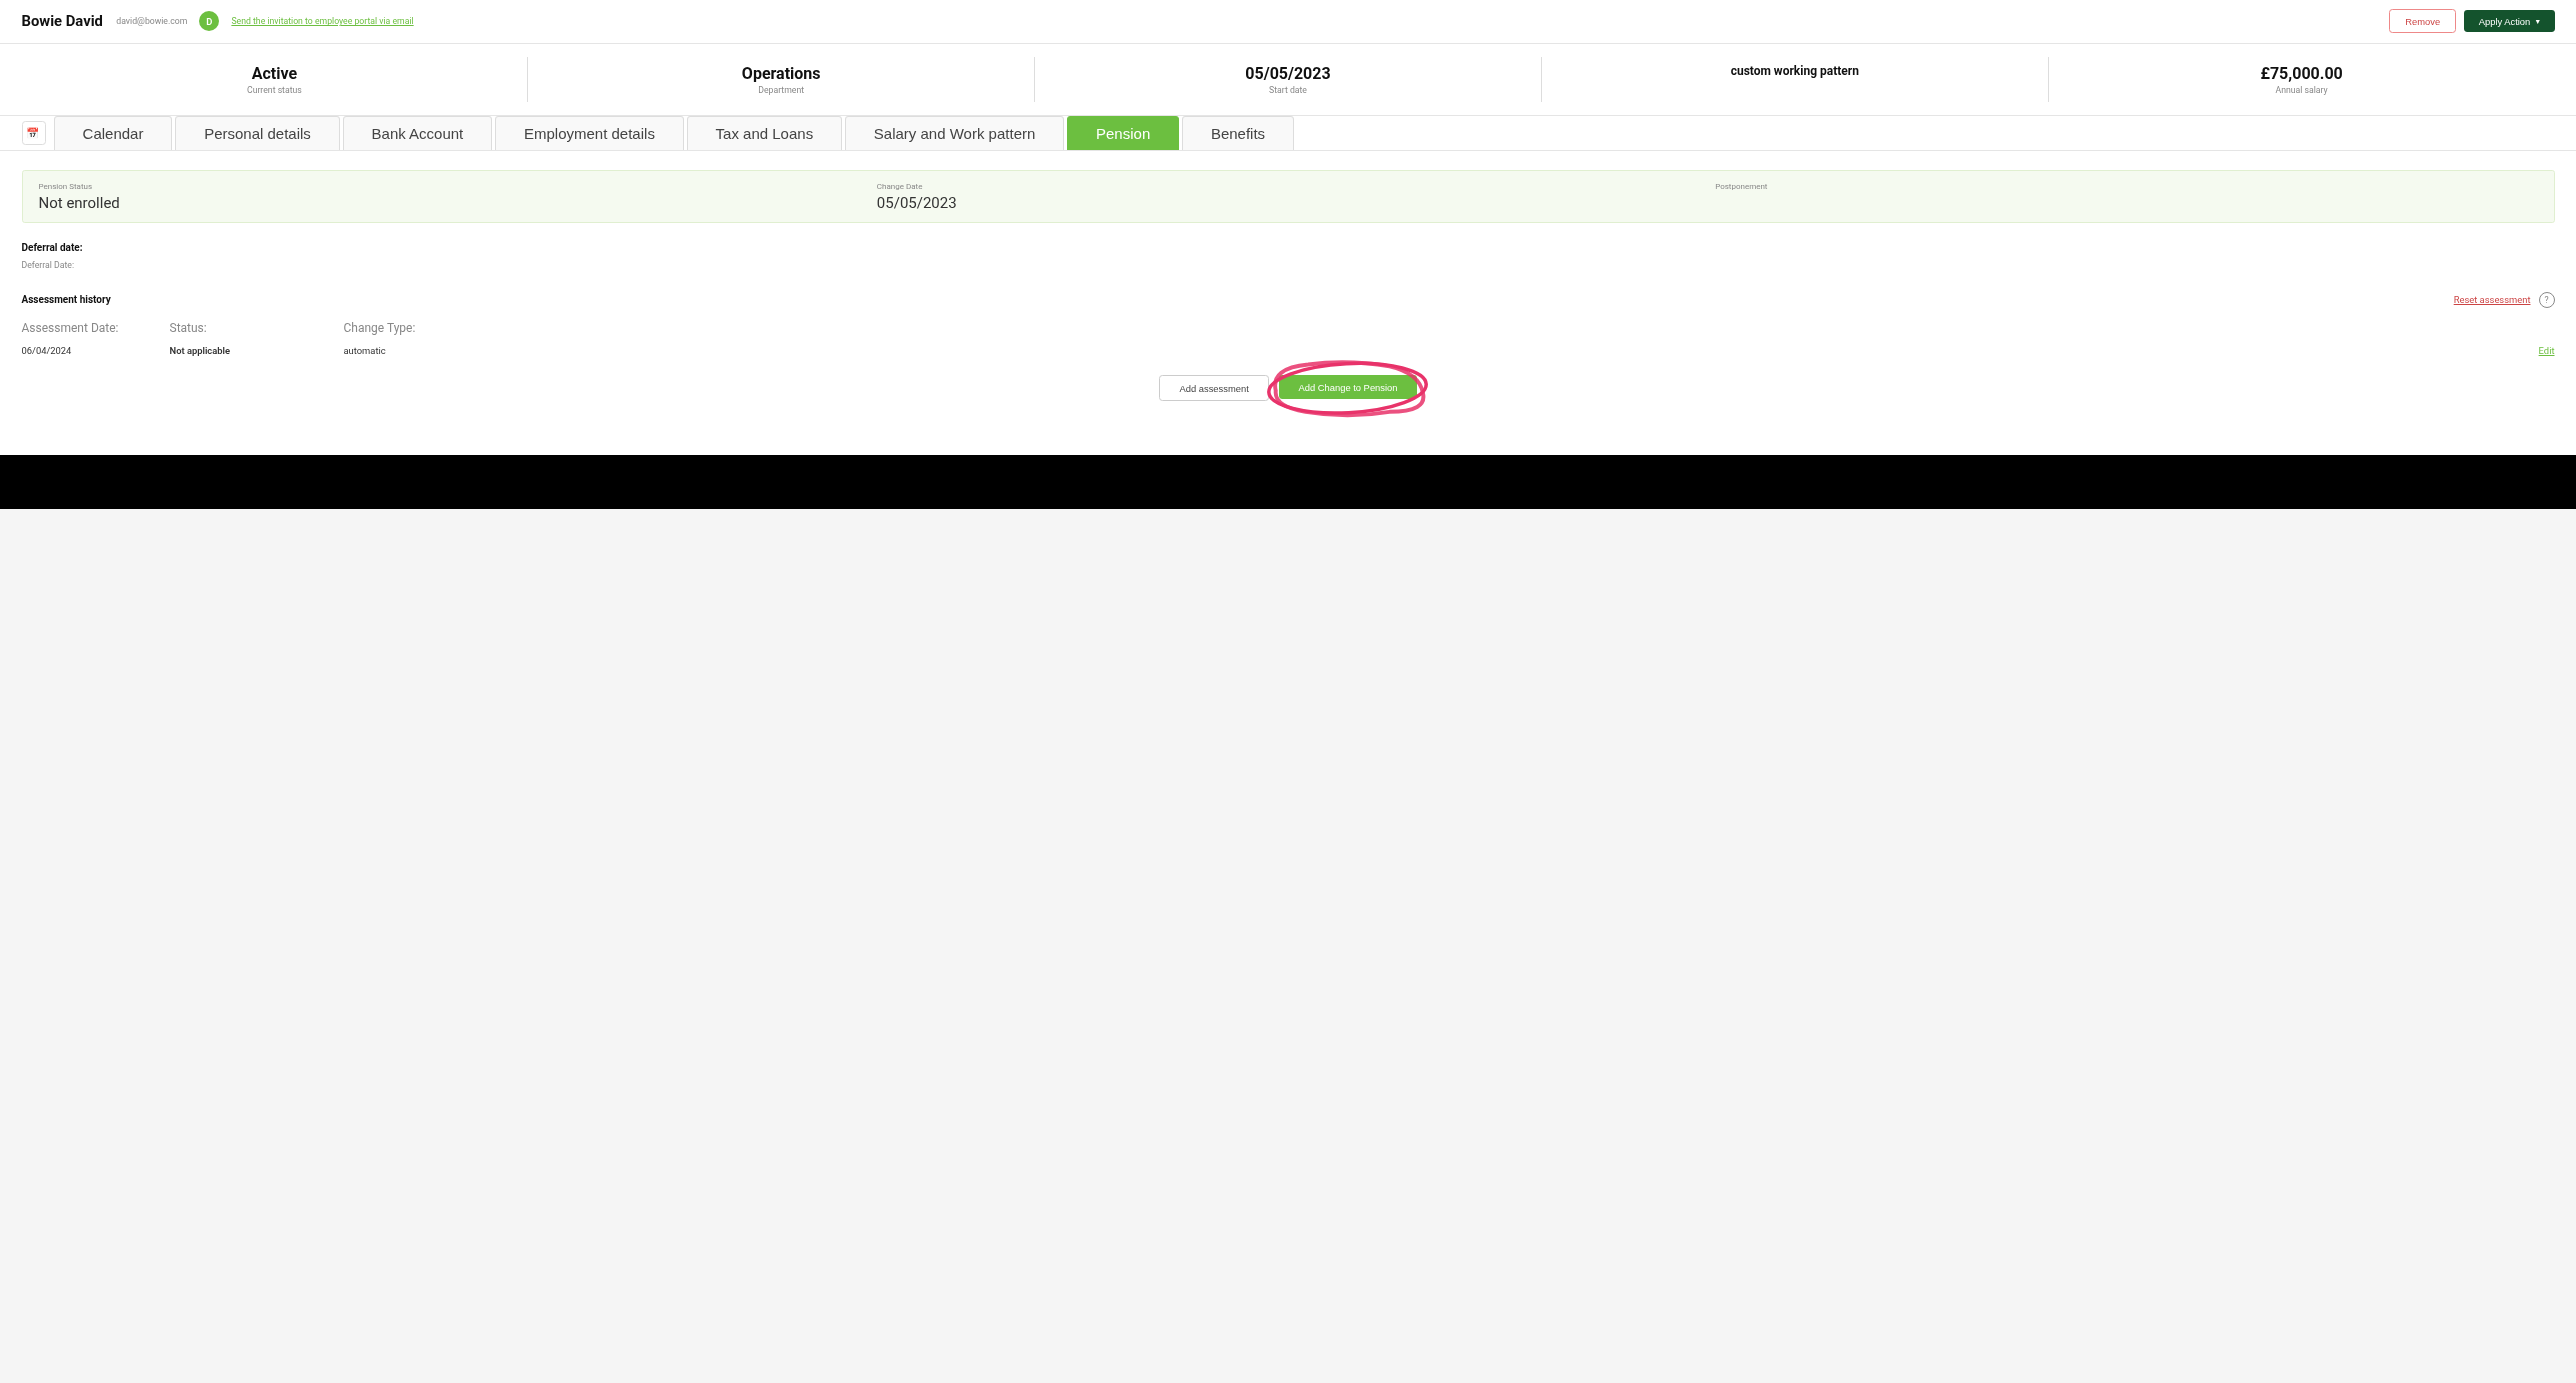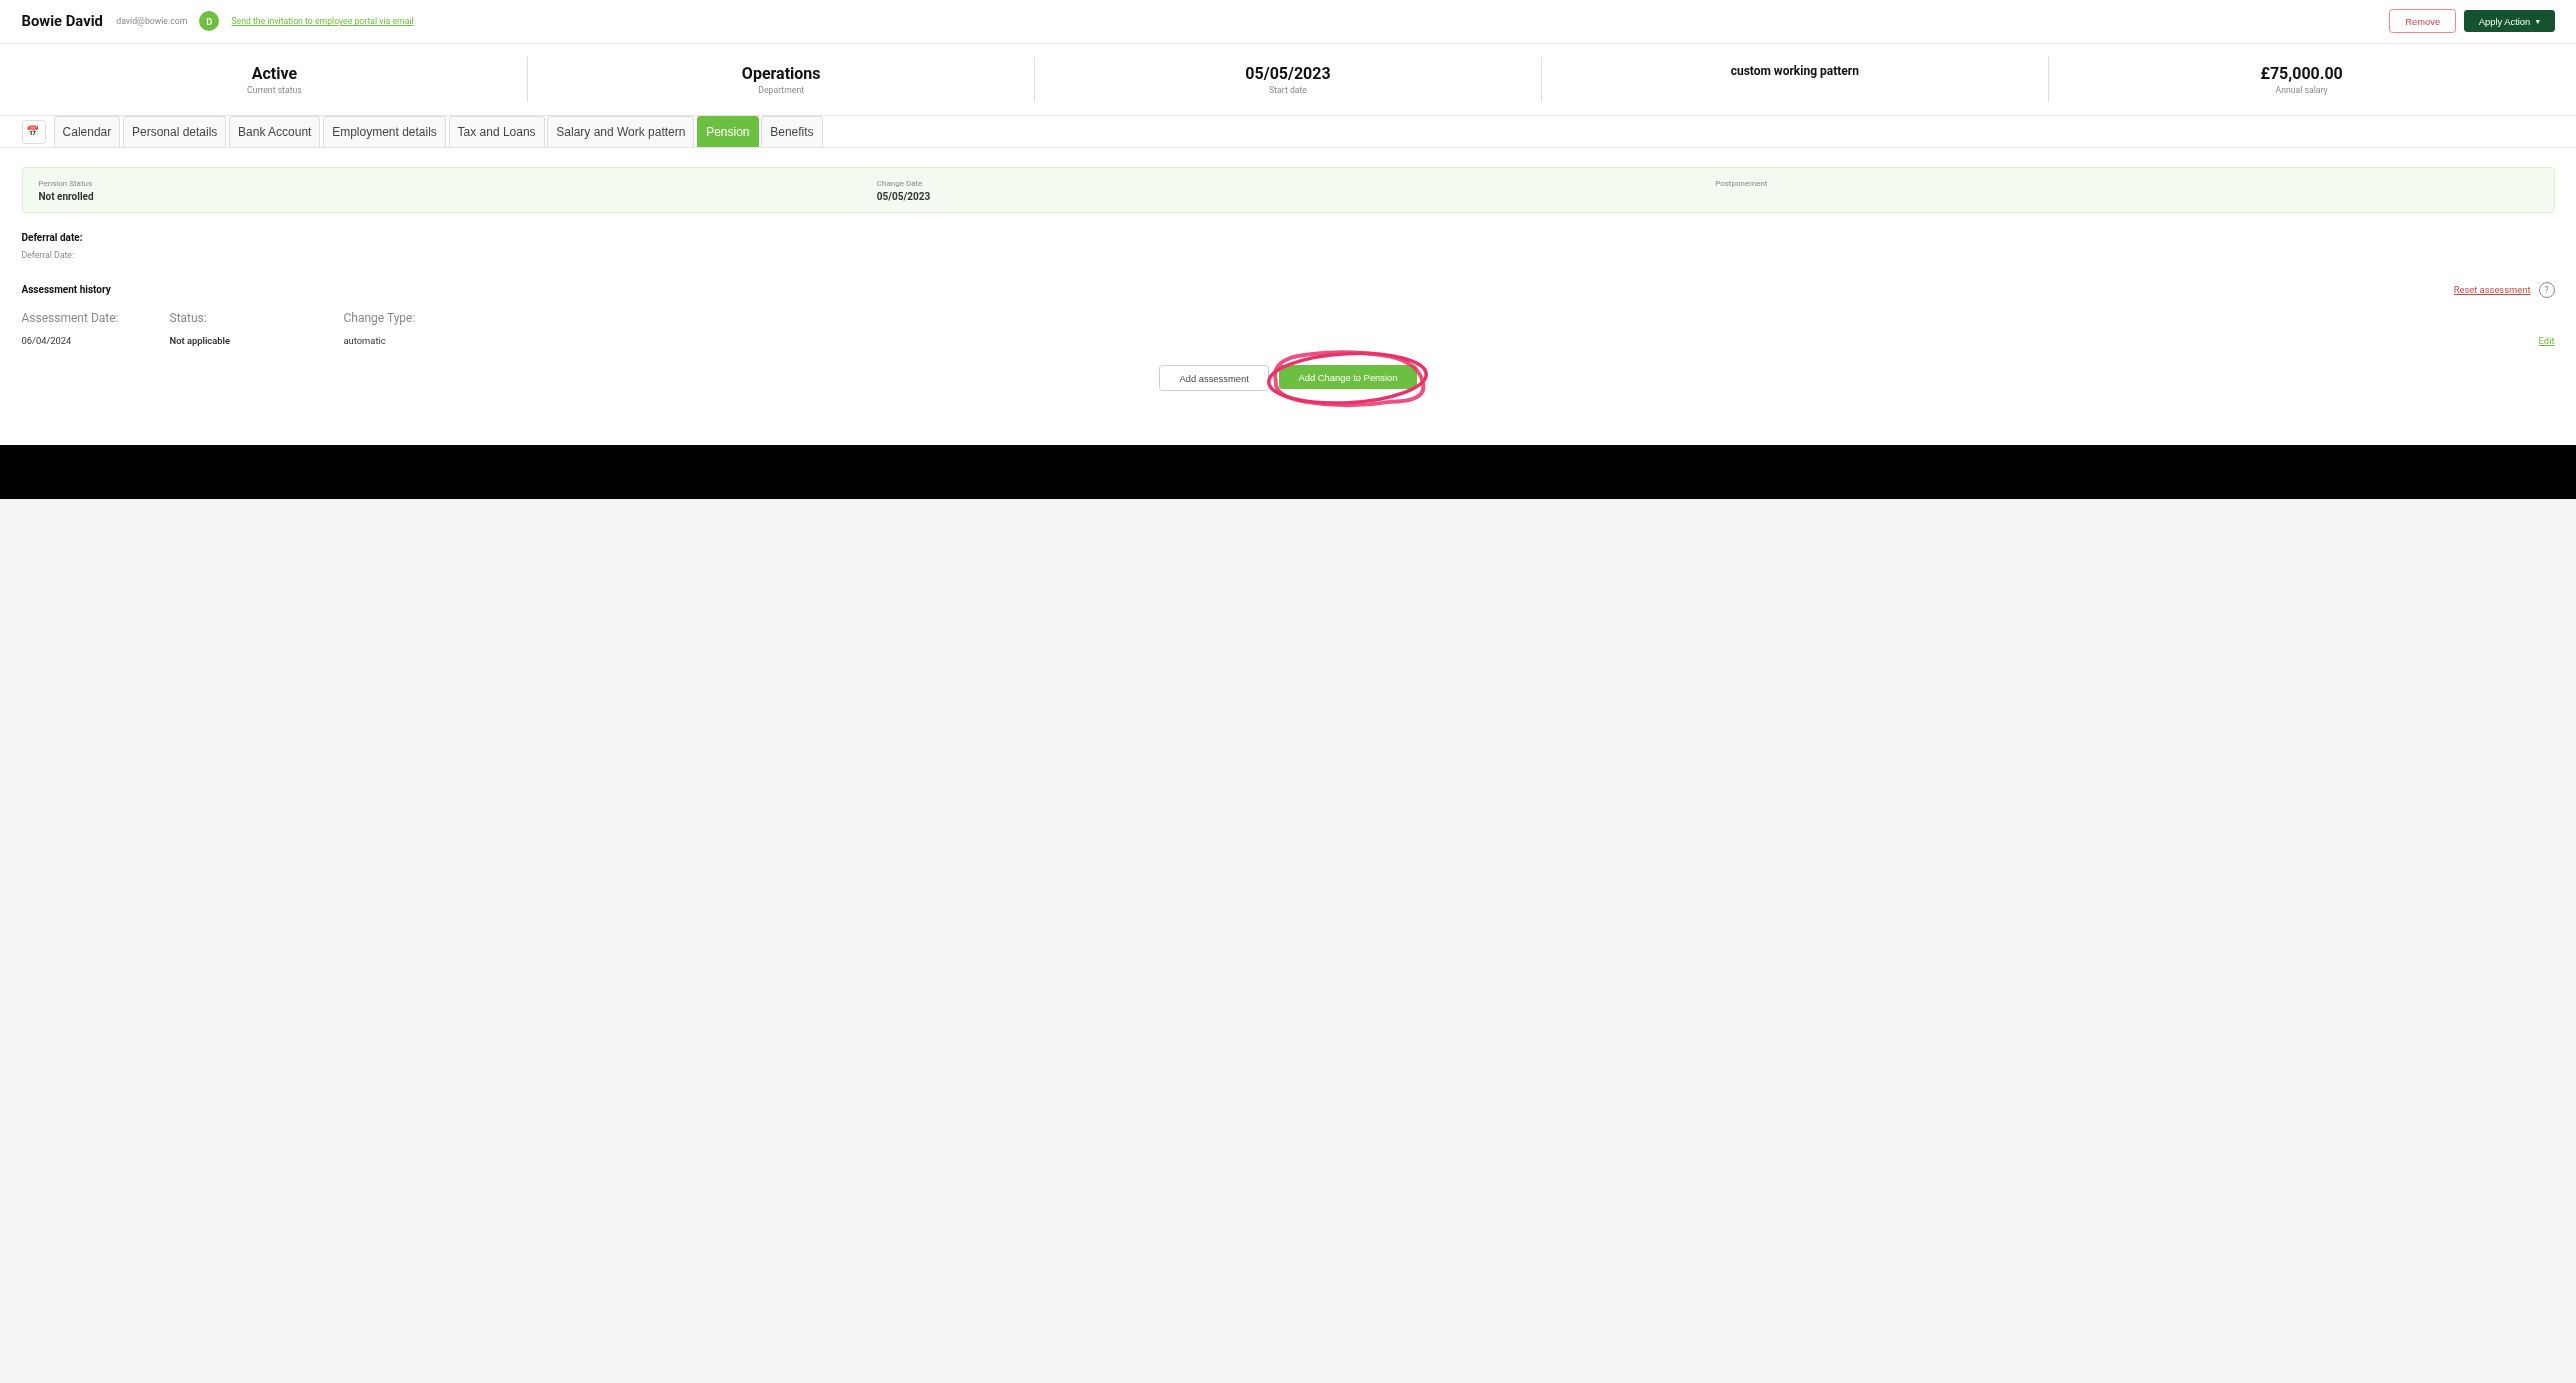--- a/index.html
+++ b/index.html
@@ -124,26 +124,26 @@
       border-radius: 3.4px;
       background: #fff;
       display: flex;
       align-items: center;
       justify-content: center;
       cursor: pointer;
       font-size: 10.7px;
       margin-right: 5.4px;
     }
     .tab-btn {
-      padding: 8px 8px;
+      padding: 8px 28px;
       border: 0.7px solid #ddd;
       border-bottom: none;
       border-radius: 3.4px 3.4px 0 0;
       background: #f9f9f9;
-      font-size: 12px;
+      font-size: 15px;
       color: #444;
       cursor: pointer;
       white-space: nowrap;
     }
     .tab-btn.active {
       background: #6cbf40;
       color: #fff;
       border-color: #6cbf40;
     }
 
@@ -166,23 +166,23 @@
     }
     .pension-status-col {
       flex: 1;
     }
     .pension-status-col-label {
       font-size: 8px;
       color: #888;
       margin-bottom: 2.7px;
     }
     .pension-status-col-value {
-      font-size: 10px;
+      font-size: 15px;
       color: #333;
-      font-weight: 700;
+      font-weight: 400;
     }
 
     
     .section-title {
       font-size: 10px;
       font-weight: 700;
       color: #111;
       margin-bottom: 6.7px;
     }
     .deferral-section {

